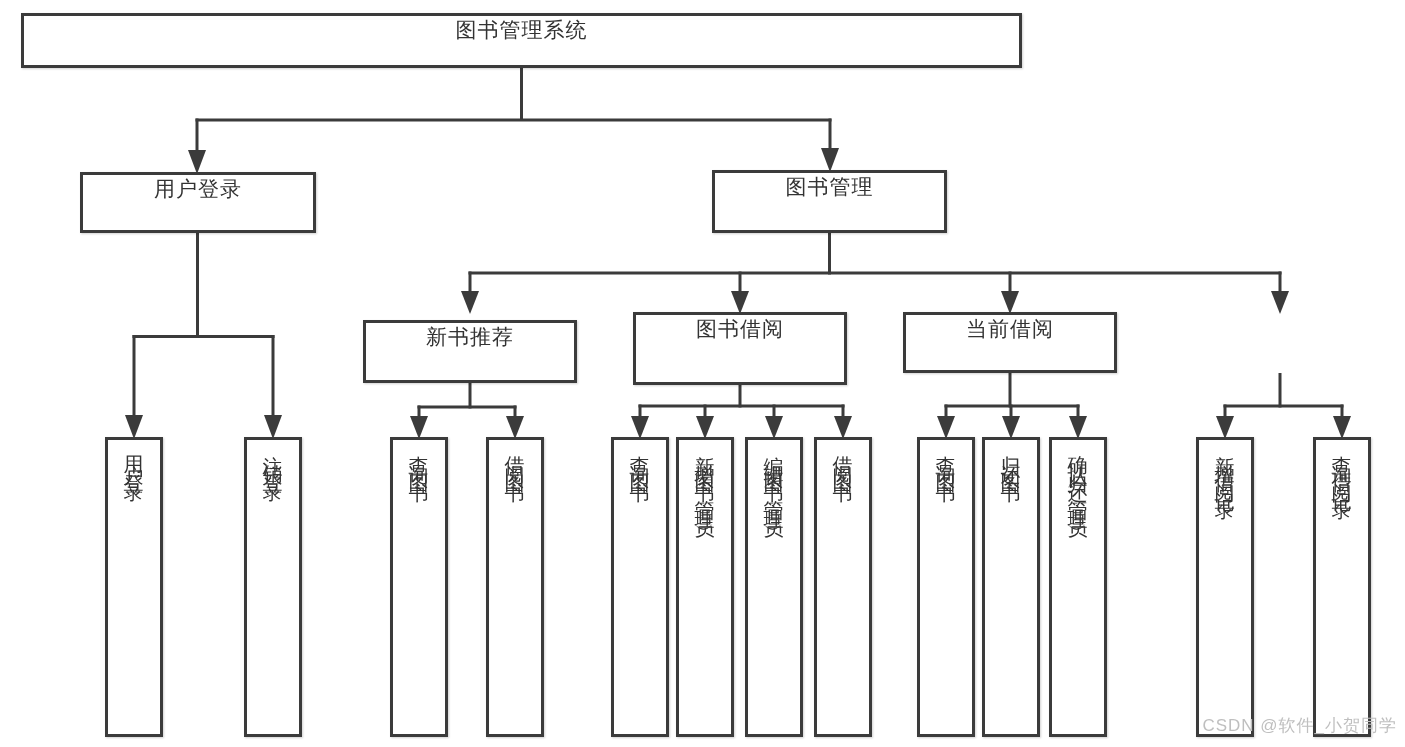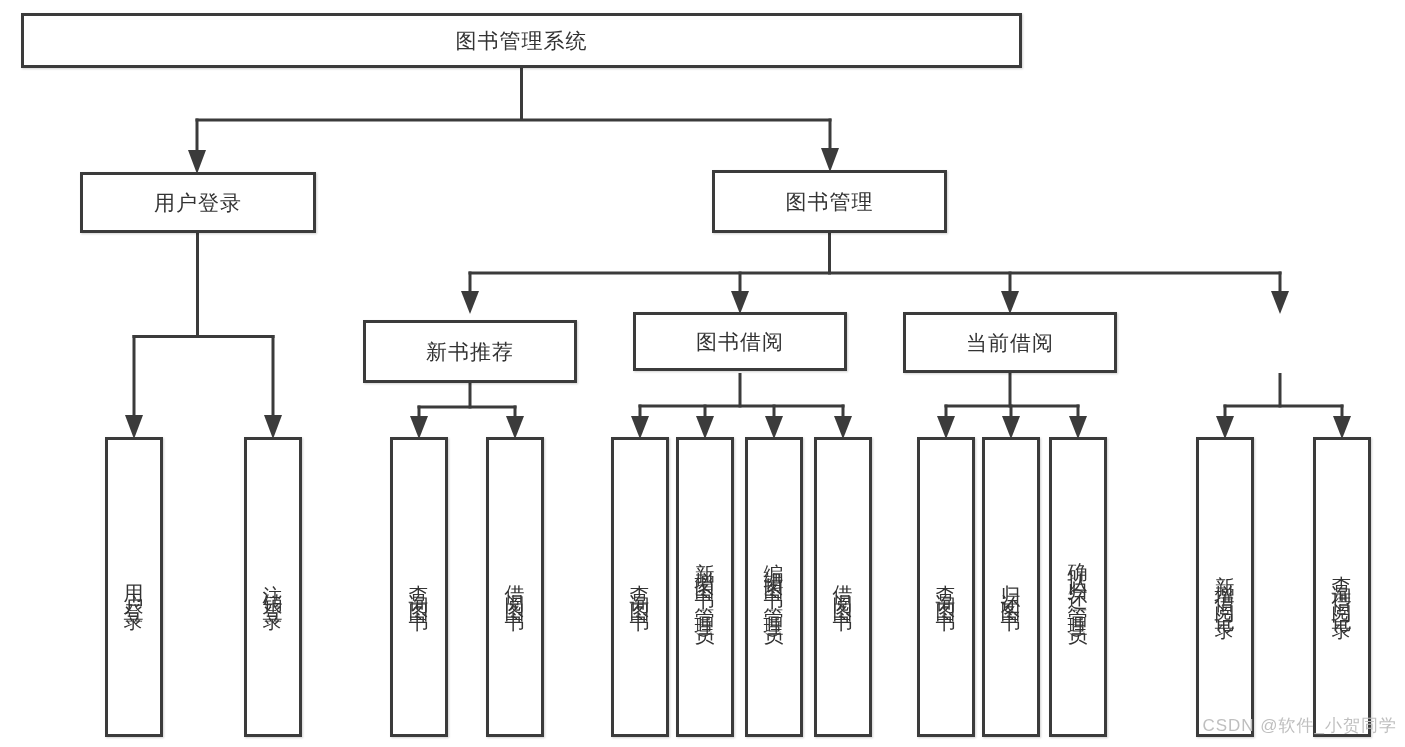--- a/index.html
+++ b/index.html
@@ -4,21 +4,21 @@
 <style>
   html,body { margin:0; padding:0; background:#ffffff; }
   .canvas {
     position:relative; width:1405px; height:747px; background:#ffffff;
     font-family:"Liberation Sans", sans-serif; overflow:hidden;
   }
   .wires { position:absolute; left:0; top:0; }
   .node {
     position:absolute; box-sizing:border-box;
     border:3px solid #3b3b3b; background:#ffffff; color:#333333;
-    display:flex; align-items:center; justify-content:center;
+    display:flex; justify-content:center;
     box-shadow:1px 1px 2px rgba(0,0,0,0.18);
   }
   .hnode { font-size:21px; letter-spacing:1px; white-space:nowrap; }
   .vnode .lbl {
     writing-mode:vertical-rl; text-orientation:mixed;
     font-size:20px; line-height:1; letter-spacing:9px;
     display:block; max-height:286px;
   }
   .watermark {
     position:absolute; right:8px; top:714px;
@@ -102,21 +102,21 @@
   <div class="node hnode" style="left:80px;top:172px;width:236px;height:61px">
     <span class="lbl">用户登录</span>
   </div>
   <div class="node hnode" style="left:712px;top:170px;width:235px;height:63px">
     <span class="lbl">图书管理</span>
   </div>
 
   <div class="node hnode" style="left:363px;top:320px;width:214px;height:63px">
     <span class="lbl">新书推荐</span>
   </div>
-  <div class="node hnode" style="left:633px;top:312px;width:214px;height:59px">
+  <div class="node hnode" style="left:633px;top:312px;width:214px;height:73px">
     <span class="lbl">图书借阅</span>
   </div>
   <div class="node hnode" style="left:903px;top:312px;width:214px;height:61px">
     <span class="lbl">当前借阅</span>
   </div>
 
   <div class="node vnode" style="left:105px;top:437px;width:58px;height:300px">
     <span class="lbl">用户登录</span>
   </div>
   <div class="node vnode" style="left:244px;top:437px;width:58px;height:300px">

